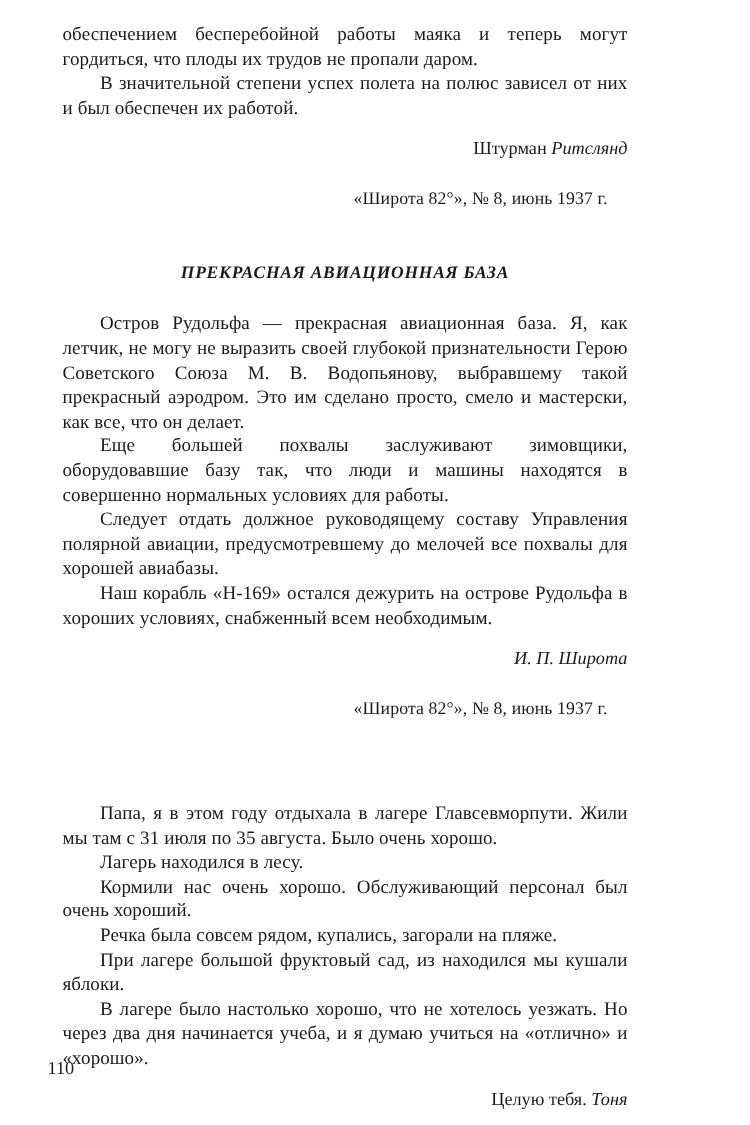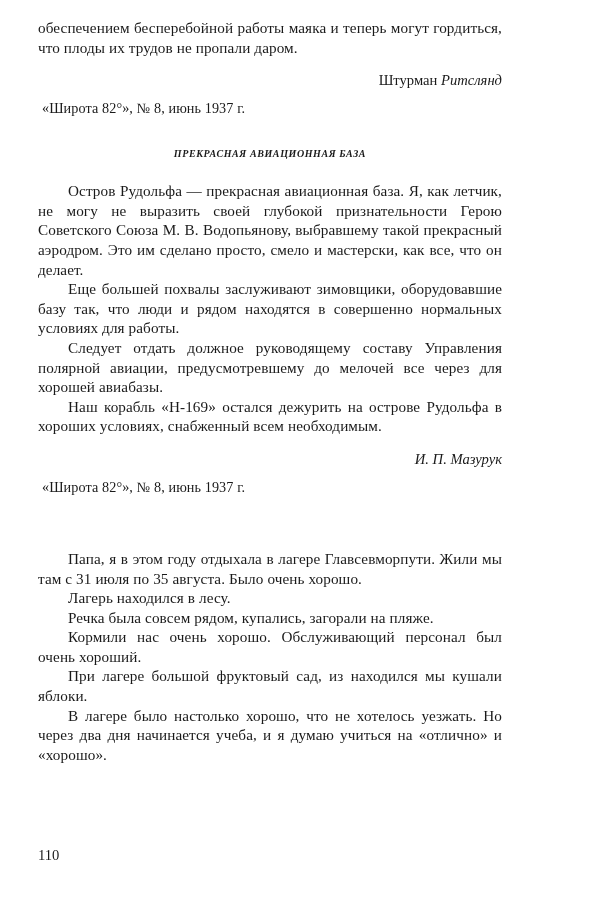--- a/index.html
+++ b/index.html
@@ -12,123 +12,125 @@
     height: 900px;
     font-family: "Liberation Serif", serif;
     color: #1a1a1a;
     overflow: hidden;
   }
   .page {
     position: relative;
     width: 540px;
     height: 900px;
     box-sizing: border-box;
-    padding: 18px 38px 10px 38px;
+    padding: 18px 38px 10px 50px;
   }
   .para {
     font-size: 15.2px;
     line-height: 19.6px;
     text-align: justify;
     text-justify: inter-word;
     margin: 0;
     letter-spacing: 0.1px;
   }
   .para.indent {
     text-indent: 30px;
   }
   .block {
     margin-bottom: 0px;
   }
   .heading {
-    font-size: 10px;
+    font-size: 14px;
     font-style: italic;
     font-weight: bold;
     text-align: center;
     letter-spacing: 0.6px;
     margin: 0;
   }
   .sig {
     font-size: 14.6px;
     text-align: right;
     margin: 0;
   }
   .sig .name {
     font-style: italic;
     font-weight: normal;
   }
   .source {
     font-size: 14.2px;
-    text-align: left;
-    margin: 4px;
+    text-align: right;
+    margin: 16px;
     letter-spacing: 0.1px;
   }
   .gap-sm { height: 7px; }
   .gap-md { height: 15px; }
   .gap-lg { height: 22px; }
   .gap-xl { height: 27px; }
   .folio {
     position: absolute;
     left: 38px;
     bottom: 36px;
     font-size: 14.6px;
   }
 </style>
 </head>
 <body>
 
 <div class="page">
 
   <div class="block">
     <p class="para">обеспечением бесперебойной работы маяка и теперь могут гордиться, что плоды их трудов не пропали даром.</p>
+    <p class="para indent">В значительной степени успех полета на полюс зависел от них и был обеспечен их работой.</p>
   </div>
 
   <div class="gap-md"></div>
 
   <p class="sig"><span>Штурман </span><span class="name">Ритслянд</span></p>
 
   <div class="gap-sm"></div>
 
   <p class="source">«Широта 82°», № 8, июнь 1937 г.</p>
 
   <div class="gap-xl"></div>
 
   <h2 class="heading">ПРЕКРАСНАЯ АВИАЦИОННАЯ БАЗА</h2>
 
   <div class="gap-lg"></div>
 
   <div class="block">
     <p class="para indent">Остров Рудольфа — прекрасная авиационная база. Я, как летчик, не могу не выразить своей глубокой признательности Герою Советского Союза М. В. Водопьянову, выбравшему такой прекрасный аэродром. Это им сделано просто, смело и мастерски, как все, что он делает.</p>
-    <p class="para indent">Еще большей похвалы заслуживают зимовщики, оборудовавшие базу так, что люди и рядом находятся в совершенно нормальных условиях для работы.</p>
-    <p class="para indent">Следует отдать должное руководящему составу Управления полярной авиации, предусмотревшему до мелочей все через для хорошей авиабазы.</p>
+    <p class="para indent">Еще большей похвалы заслуживают зимовщики, оборудовавшие базу так, что люди и машины находятся в совершенно нормальных условиях для работы.</p>
+    <p class="para indent">Следует отдать должное руководящему составу Управления полярной авиации, предусмотревшему до мелочей все похвалы для хорошей авиабазы.</p>
     <p class="para indent">Наш корабль «Н-169» остался дежурить на острове Рудольфа в хороших условиях, снабженный всем необходимым.</p>
   </div>
 
   <div class="gap-md"></div>
 
-  <p class="sig"><span class="name">И. П. Мазурук</span></p>
+  <p class="sig"><span class="name">И. П. Широта</span></p>
 
   <div class="gap-sm"></div>
 
   <p class="source">«Широта 82°», № 8, июнь 1937 г.</p>
 
   <div class="gap-xl"></div>
 
 
   <div class="gap-lg"></div>
 
   <div class="block">
     <p class="para indent">Папа, я в этом году отдыхала в лагере Главсевморпути. Жили мы там с 31 июля по 35 августа. Было очень хорошо.</p>
     <p class="para indent">Лагерь находился в лесу.</p>
+    <p class="para indent">Кормили нас очень хорошо. Обслуживающий персонал был очень хороший.</p>
     <p class="para indent">Речка была совсем рядом, купались, загорали на пляже.</p>
-    <p class="para indent">Кормили нас очень хорошо. Обслуживающий персонал был очень хороший.</p>
     <p class="para indent">При лагере большой фруктовый сад, из находился мы кушали яблоки.</p>
     <p class="para indent">В лагере было настолько хорошо, что не хотелось уезжать. Но через два дня начинается учеба, и я думаю учиться на «отлично» и «хорошо».</p>
   </div>
 
   <div class="gap-md"></div>
 
+  <p class="sig"><span>Целую тебя. </span><span class="name">Тоня</span></p>
 
   <div class="gap-md"></div>
 
 
   <div class="folio">110</div>
 
 </div>
 
 </body></html>

